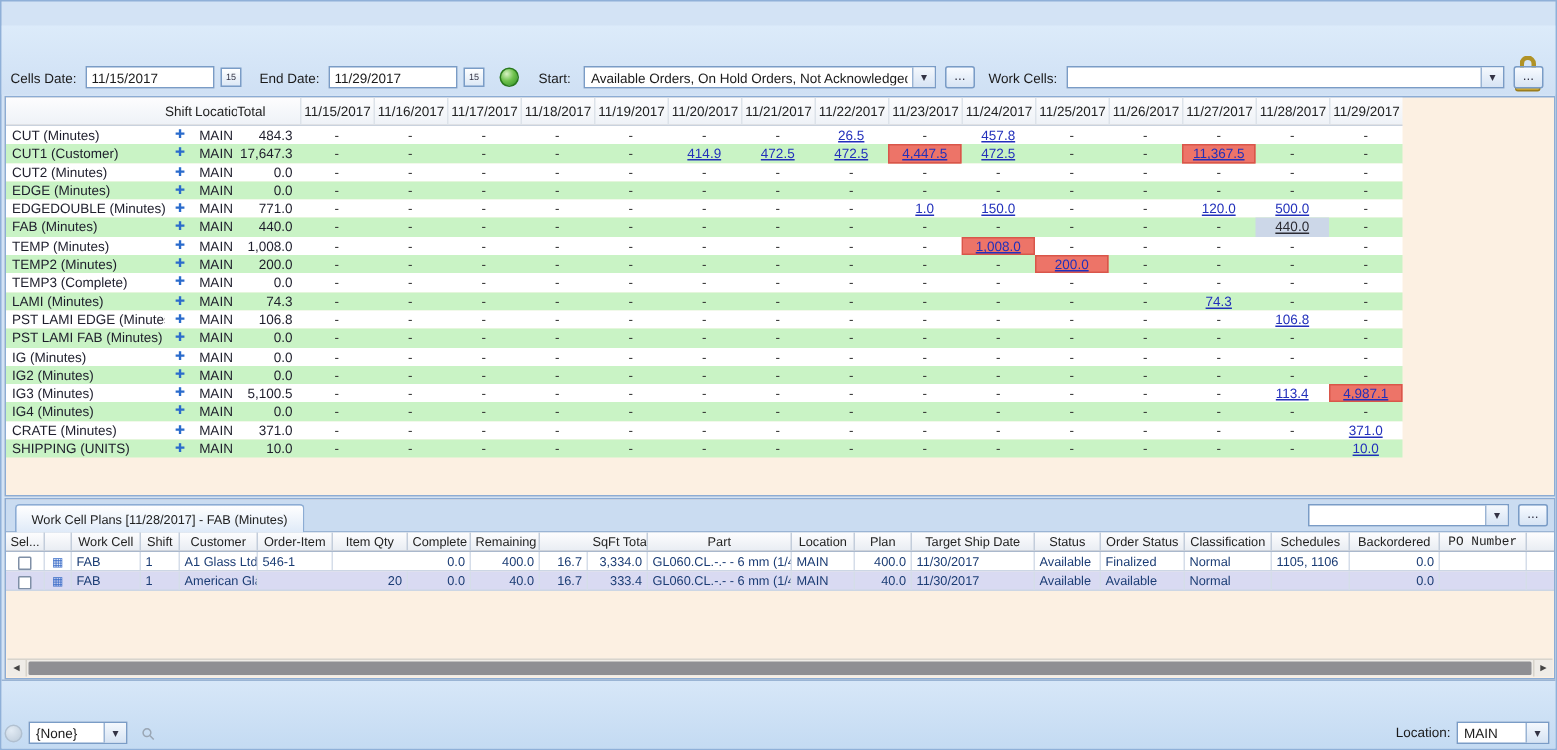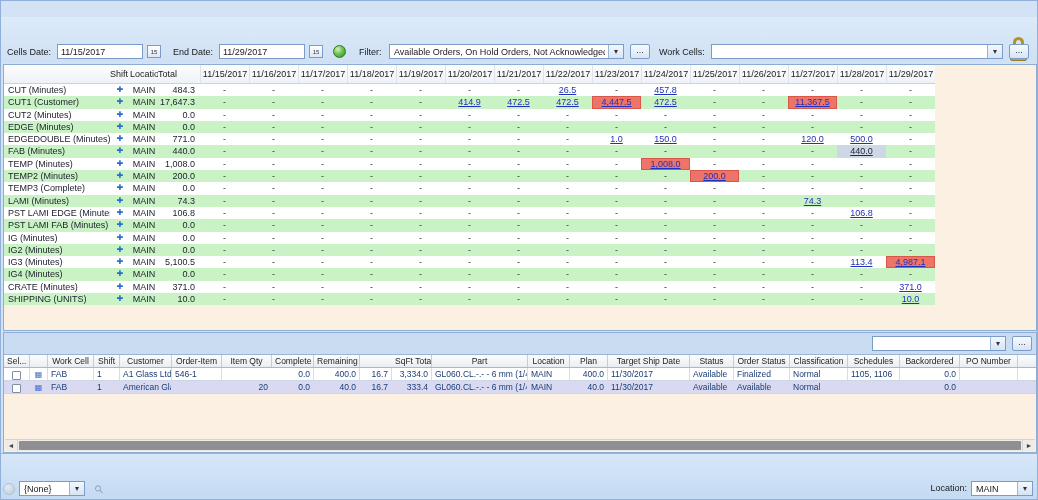--- a/index.html
+++ b/index.html
@@ -87,21 +87,21 @@
         <div class="hole"></div>
     </div>
     <div class="tb-row">
       <span class="tb-label" style="left:6px;">Cells Date:</span>
       <span class="inputbox" style="left:56px;width:86px;">11/15/2017</span>
       <span class="calbtn" style="left:146px;">15</span>
       <span class="tb-label" style="left:172px;">End Date:</span>
       <span class="inputbox" style="left:218px;width:86px;">11/29/2017</span>
       <span class="calbtn" style="left:308px;">15</span>
       <span class="goball" style="left:332px;"></span>
-      <span class="tb-label" style="left:358px;">Filter:</span>
+      <span class="tb-label" style="left:358px;">Start:</span>
       <span class="combo" style="left:388px;width:235px;">
         <span class="cv">Available Orders, On Hold Orders, Not Acknowledged Orders, Acknowledged/Not Released</span>
         <span class="ddbtn">▾</span>
       </span>
       <span class="dots" style="left:629px;">...</span>
       <span class="tb-label" style="left:658px;">Work Cells:</span>
       <span class="combo" style="left:710px;width:292px;">
         <span class="cv"></span>
         <span class="ddbtn">▾</span>
       </span>
@@ -508,20 +508,21 @@
           <div class="gc date" style="width: 49px;">-</div>
           <div class="gc date" style="width: 49px;">-</div>
           <div class="gc date" style="width: 49px;">-</div>
           <div class="gc date" style="width: 49px;"><span class="lnk">10.0</span></div>
         </div>
       </div>
   </div>
 
   <div class="lower-panel">
     <div class="tabrow">
+      <span class="tab">Work Cell Plans [11/28/2017] - FAB (Minutes)</span>
       <span class="combo lp-combo">
         <span class="cv"></span>
         <span class="ddbtn">▾</span>
       </span>
       <span class="dots lp-dots">...</span>
     </div>
     <div class="ltable" id="ltable">
         <div class="lrow hdr">
           <div class="lc" style="width: 26px;">Sel...</div>
           <div class="lc" style="width: 18px;"></div>
@@ -536,21 +537,21 @@
           <div class="lc" style="width: 40px;">SqFt Total</div>
           <div class="lc" style="width: 96px;">Part</div>
           <div class="lc" style="width: 42px;">Location</div>
           <div class="lc" style="width: 38px;">Plan</div>
           <div class="lc" style="width: 82px;">Target Ship Date</div>
           <div class="lc" style="width: 44px;">Status</div>
           <div class="lc" style="width: 56px;">Order Status</div>
           <div class="lc" style="width: 58px;">Classification</div>
           <div class="lc" style="width: 52px;">Schedules</div>
           <div class="lc" style="width: 60px;">Backordered</div>
-          <div class="lc" style="width: 58px;">PO Number</div>
+          <div class="lc" style="width: 58px; font-family: Liberation Mono, monospace;">PO Number</div>
         </div>
         <div class="lrow">
           <div class="lc c" style="width: 26px;"><span class="cbx"></span></div>
           <div class="lc c" style="width: 18px;"><span class="planicon">▦</span></div>
           <div class="lc l" style="width: 46px;">FAB</div>
           <div class="lc l" style="width: 26px;">1</div>
           <div class="lc l" style="width: 52px;">A1 Glass Ltd.</div>
           <div class="lc l" style="width: 50px;">546-1</div>
           <div class="lc r" style="width: 50px; margin-top: 20px;">200</div>
           <div class="lc r" style="width: 42px;">0.0</div>

